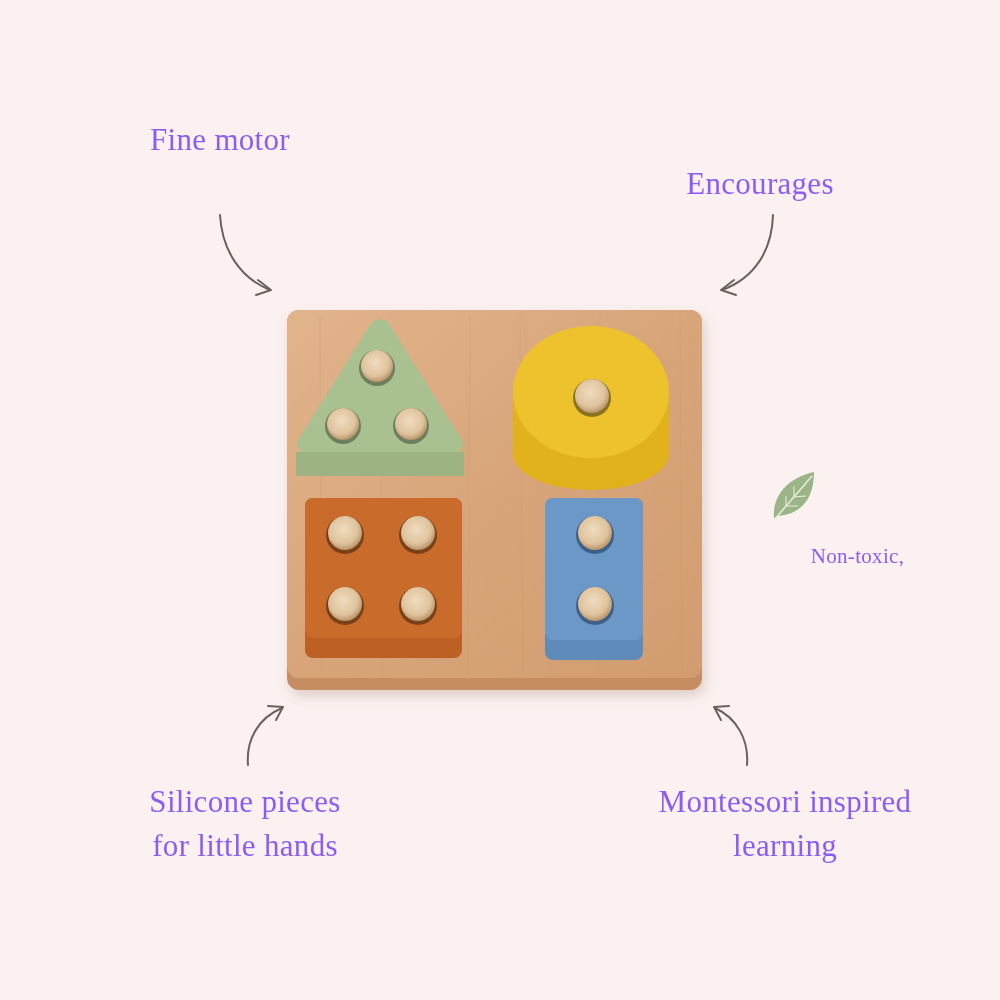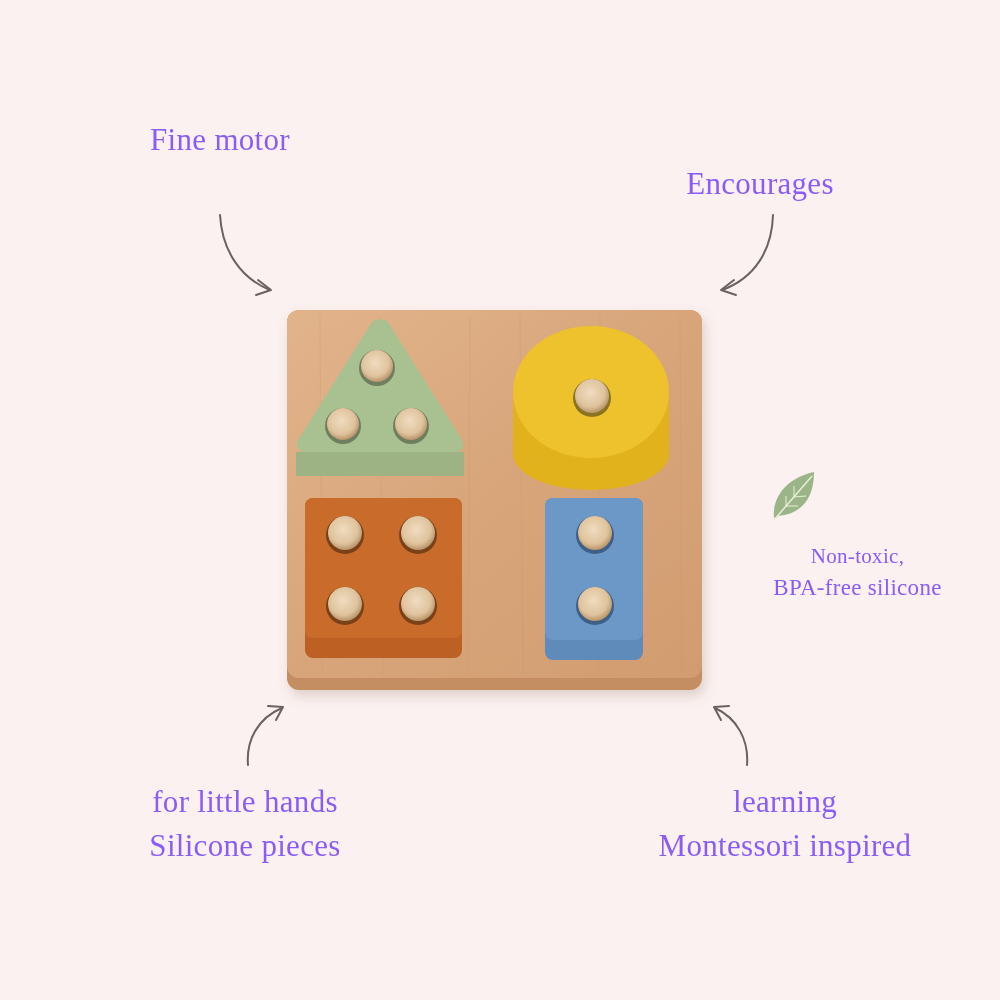--- a/index.html
+++ b/index.html
@@ -113,32 +113,31 @@
   <path d="M24,70 L11,80 L26,85" stroke="#6b6260" stroke-width="2" fill="none" stroke-linecap="round" stroke-linejoin="round"></path>
 </svg>
 
 <svg class="arrow" style="left:768px; top:468px;" width="50" height="56">
   <path d="M6,50 C4,30 18,10 46,4 C46,30 34,46 10,48 Z" fill="#9cb588"></path>
   <path d="M6,52 L44,8" stroke="#e8efd9" stroke-width="1.5" fill="none"></path>
   <path d="M18,38 L18,28 M26,29 L26,18 M18,38 L30,38 M26,29 L38,28" stroke="#e8efd9" stroke-width="1" fill="none"></path>
 </svg>
 <div class="caption small" style="left:750px; top:540px; width:215px;">
   <span class="l1">Non-toxic,</span>
-  <span>BPA-free silicone</span>
 </div>
 
 <svg class="arrow" style="left:240px; top:700px;" width="60" height="70">
   <path d="M8,65 C6,40 18,18 42,8" stroke="#6b6260" stroke-width="2" fill="none" stroke-linecap="round"></path>
   <path d="M28,6 L43,7 L36,20" stroke="#6b6260" stroke-width="2" fill="none" stroke-linecap="round" stroke-linejoin="round"></path>
 </svg>
 <div class="caption" style="left:110px; top:780px; width:270px;">
+  <span>Silicone pieces</span>
   <span>for little hands</span>
-  <span>Silicone pieces</span>
 </div>
 
 <svg class="arrow" style="left:705px; top:700px;" width="60" height="70">
   <path d="M42,65 C44,40 32,18 10,8" stroke="#6b6260" stroke-width="2" fill="none" stroke-linecap="round"></path>
   <path d="M24,6 L9,7 L16,20" stroke="#6b6260" stroke-width="2" fill="none" stroke-linecap="round" stroke-linejoin="round"></path>
 </svg>
 <div class="caption" style="left:620px; top:780px; width:330px;">
+  <span>Montessori inspired</span>
   <span>learning</span>
-  <span>Montessori inspired</span>
 </div>
 
 </body></html>

